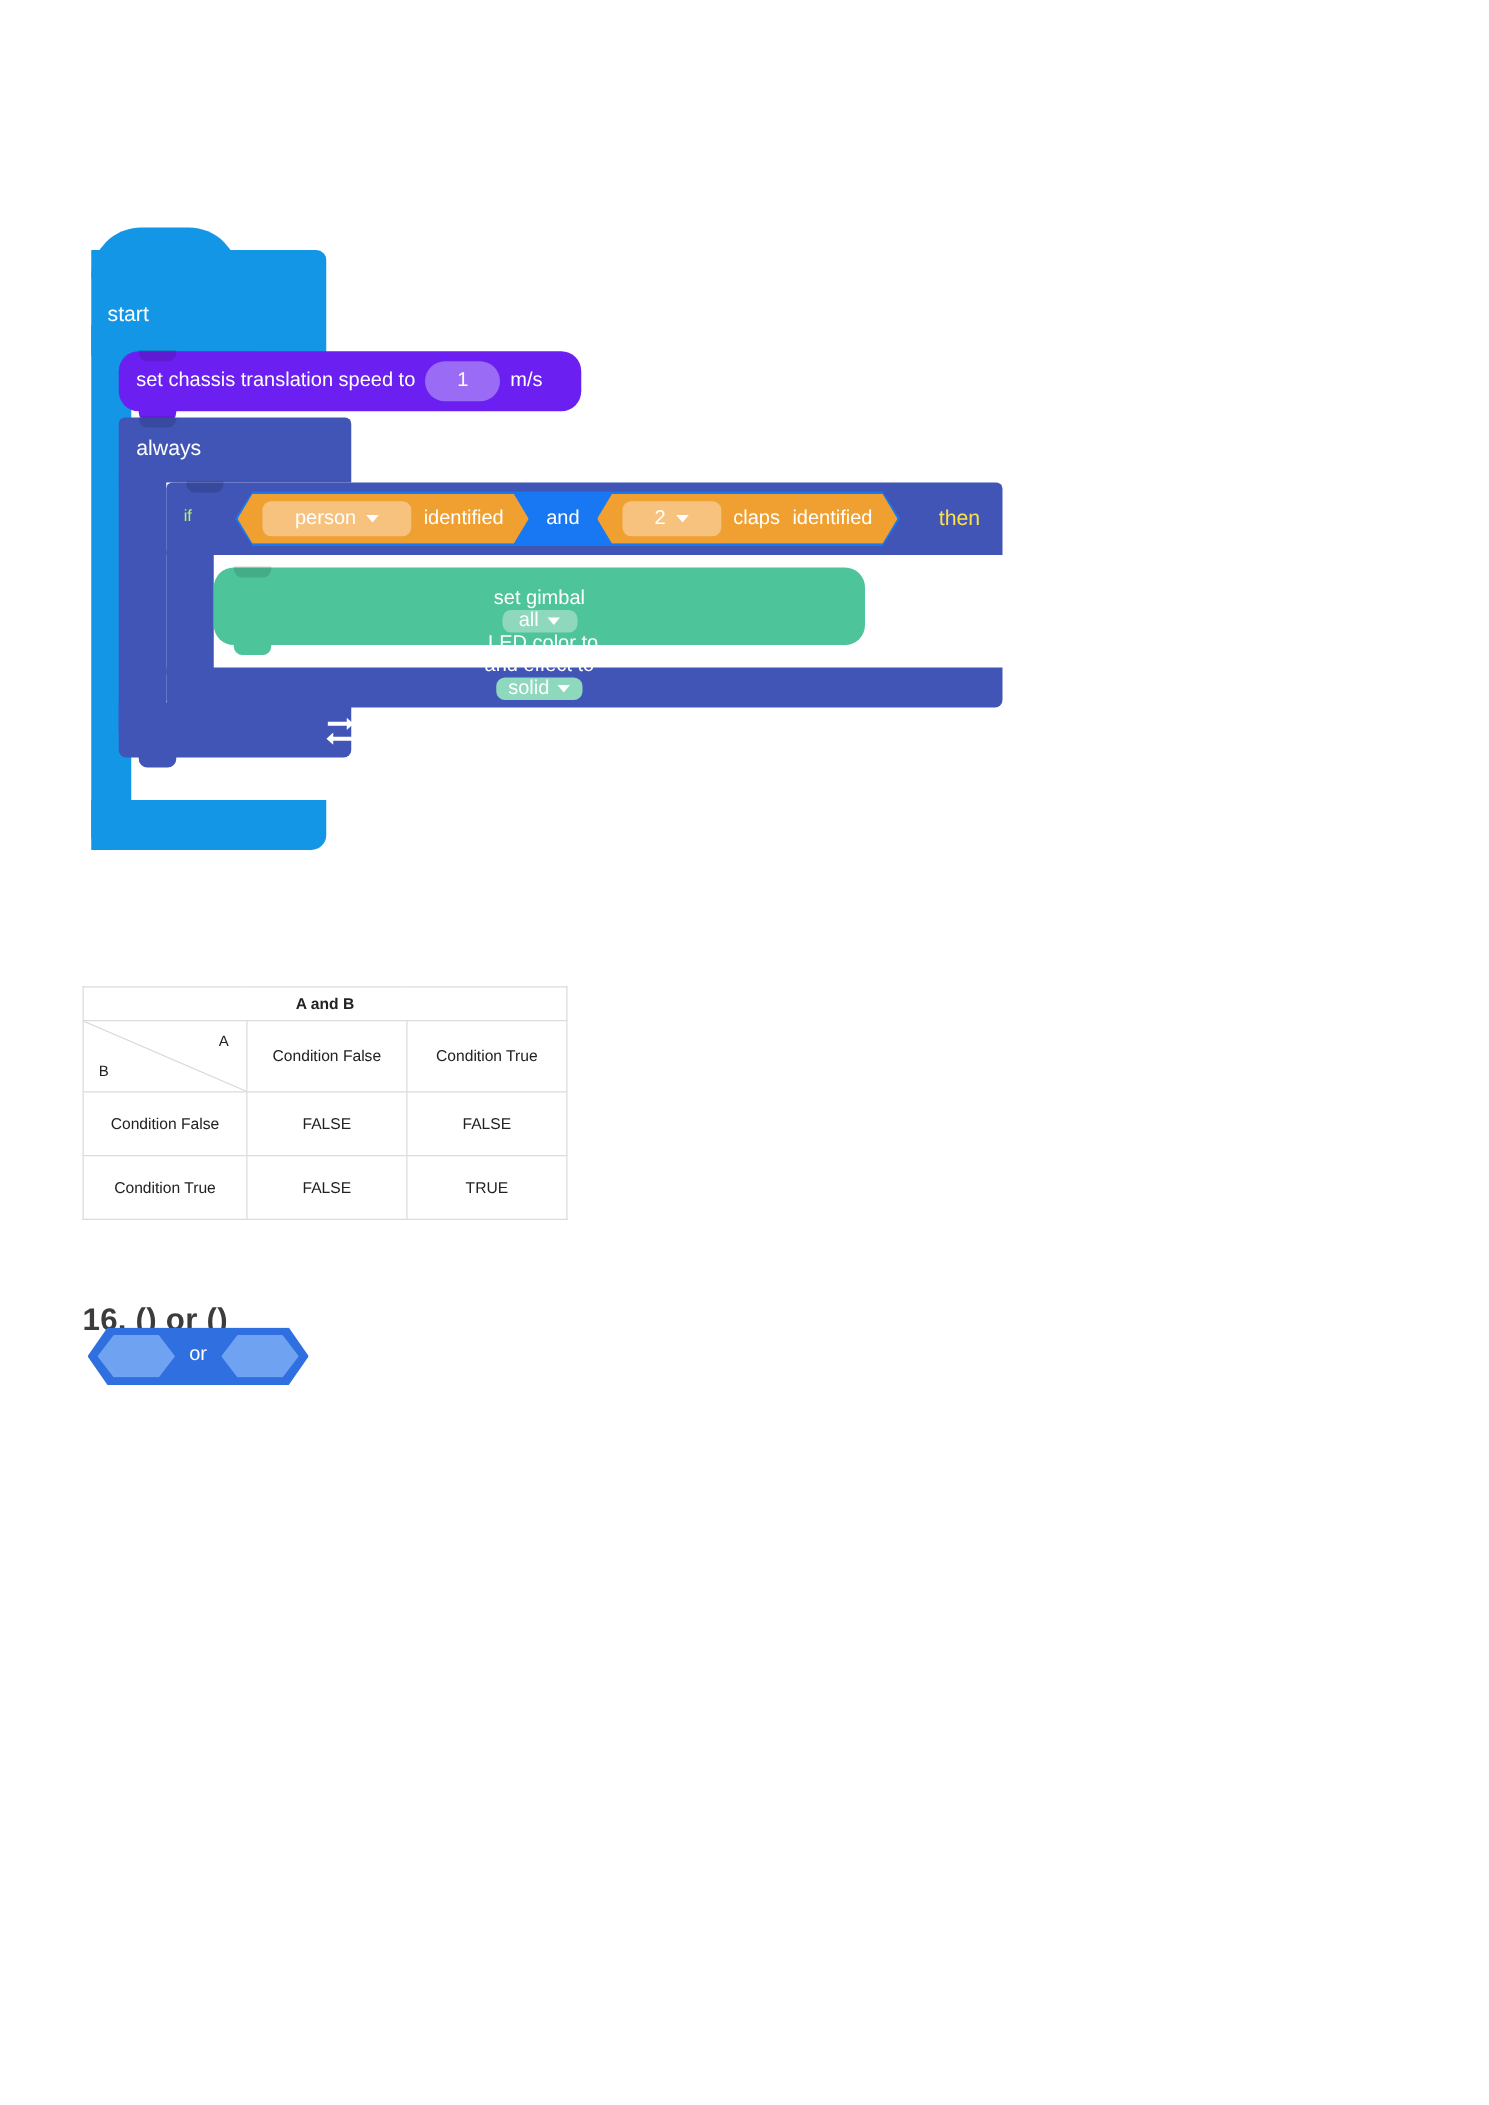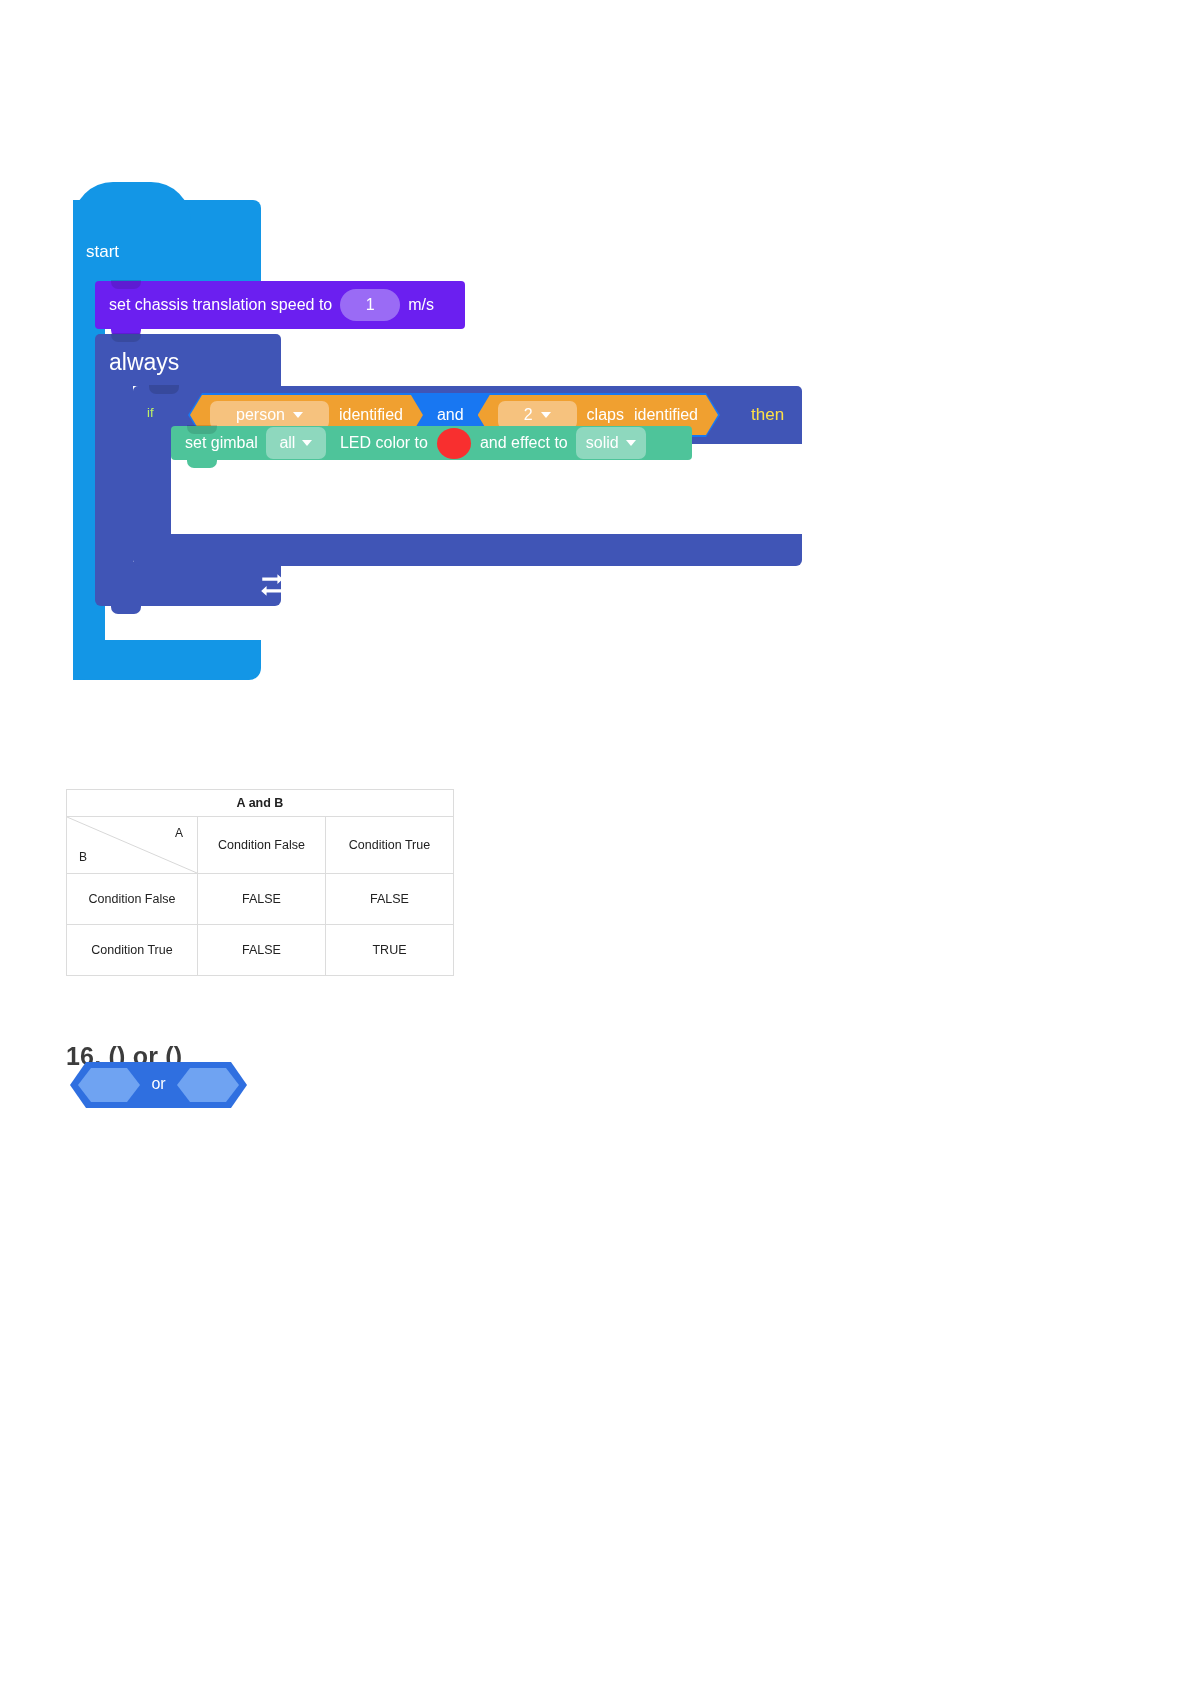--- a/index.html
+++ b/index.html
@@ -38,21 +38,21 @@
   .hat-foot{
     position:absolute;left:0;top:440px;width:188px;height:40px;
     background:#1396e6;border-radius:0 0 12px 12px;
   }
 
   
   .blk{
     position:absolute;
     display:flex;align-items:center;
     height:48px;
-    border-radius:4px;
+    border-radius:16px;
     color:#ffffff;font-size:16px;
     padding:16px 14px;
     box-sizing:border-box;
     white-space:nowrap;
   }
   .blk .notch-top,.blk .notch-bot{
     position:absolute;left:16px;width:30px;height:9px;
   }
   .blk .notch-top{top:-1px;border-radius:0 0 7px 7px;background:rgba(0,0,0,.12);}
   .blk .notch-bot{bottom:-8px;border-radius:0 0 7px 7px;}
@@ -88,21 +88,21 @@
 
   
   .loop-block{
     position:absolute;left:22px;top:134px;width:707px;height:296px;
   }
   .loop-head{
     position:absolute;left:0;top:0;width:186px;height:52px;
     background:#4055b6;border-radius:5px 5px 0 0;
   }
   .loop-head-label{
-    position:absolute;left:14px;top:15px;font-size:23px;color:#fff;
+    position:absolute;left:14px;top:15px;font-size:17px;color:#fff;
   }
   .loop-arm{
     position:absolute;left:0;top:48px;width:38px;height:204px;background:#4055b6;
   }
   .loop-foot{
     position:absolute;left:0;top:228px;width:186px;height:44px;
     background:#4055b6;border-radius:0 0 6px 6px;
   }
   .loop-icon{
     position:absolute;left:164px;top:238px;
@@ -281,21 +281,21 @@
             <span class="dd">
               <span>2</span>
               <span class="caret"></span>
             </span>
             <span class="op-text">claps</span>
             <span class="op-text">identified</span>
           </div>
         </div>
       </div>
 
-      <div class="blk green" style="left:38px;top:40px;width:521px;height:34px;">
+      <div class="blk green" style="left:38px;top:68px;width:521px;height:62px;flex-direction:column;">
         <span class="notch-top"></span>
         <span class="notch-bot"></span>
         <span>set gimbal</span>
         <span class="slot mint">
           <span>all</span>
           <span class="caret"></span>
         </span>
         <span style="margin-left:6px">LED color to</span>
         <span class="color-dot"></span>
         <span>and effect to</span>

